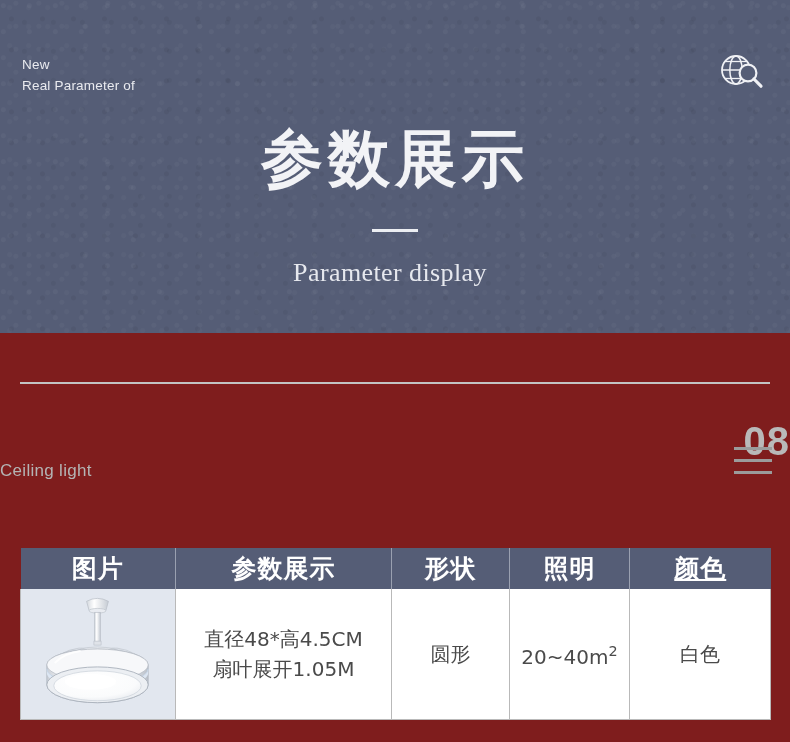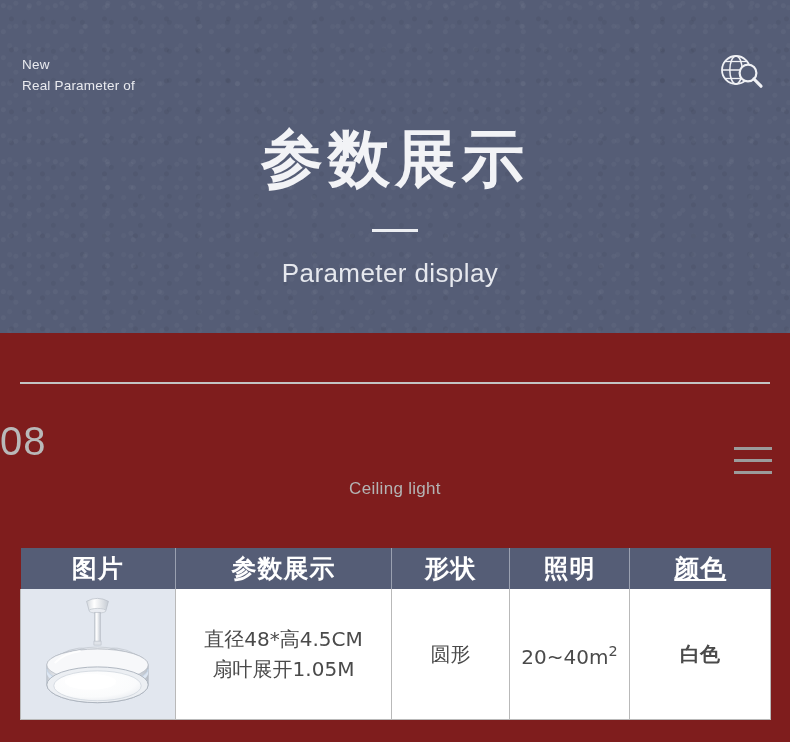--- a/index.html
+++ b/index.html
@@ -62,47 +62,47 @@
   }
   .banner-sub {
     position: absolute;
     left: 0; top: 258px;
     width: 780px;
     text-align: center;
     color: #e6e8ee;
     font-size: 26px;
     font-weight: 400;
     letter-spacing: .4px;
+    font-family: Liberation Serif, serif;
   }
 
   
   .top-divider {
     position: absolute;
     left: 20px; top: 382px;
     width: 750px; height: 2px;
     background: #c3c3c3;
   }
 
   
   .section-num {
     position: absolute;
     left: 0; top: 418px;
     width: 790px;
-    text-align: left;
+    text-align: right;
     color: #b9b9b9;
     font-size: 40px;
-    font-weight: 400;
+    font-weight: 700;
     letter-spacing: 1px;
     line-height: 46px;
   }
   .section-name {
     position: absolute;
-    left: 0; top: 479px;
-    width: 790px;
-    text-align: center;
+    left: 0; top: 461px;
+    width: 790px;
     color: #b4b4b4;
     font-size: 17px;
     font-weight: 400;
     letter-spacing: .3px;
   }
   .menu-icon {
     position: absolute;
     right: 18px; top: 444px;
     width: 38px; height: 36px;
   }
@@ -150,21 +150,21 @@
     border-right: 1px solid #b9b9b9;
     line-height: 30px;
     font-family: "DejaVu Sans", "Liberation Sans", sans-serif;
   }
   .spec-table td.img-cell {
     background: #e2e7ef;
     padding: 0;
     border-left: 1px solid #b9b9b9;
   }
   .spec-table td:first-child { border-left: 1px solid #b9b9b9; }
-  .spec-table td:last-child  { border-right: 1px solid #b9b9b9; font-weight: bold; }
+  .spec-table td:last-child  { border-right: 1px solid #b9b9b9; }
   .col-img   { width: 155px; }
   .col-size  { width: 216px; }
   .col-shape { width: 118px; }
   .col-light { width: 120px; }
   .col-color { width: 141px; text-decoration: underline; }
 
   .fan-wrap { width: 100%; height: 130px; display: block; }
   .cell-line { display: block; }
   .sup { font-size: .72em; vertical-align: super; }
 </style>

